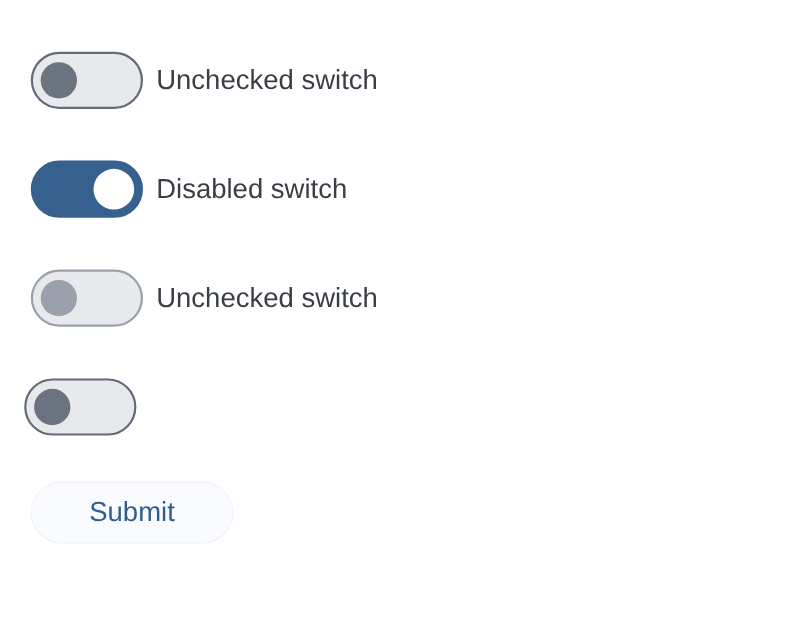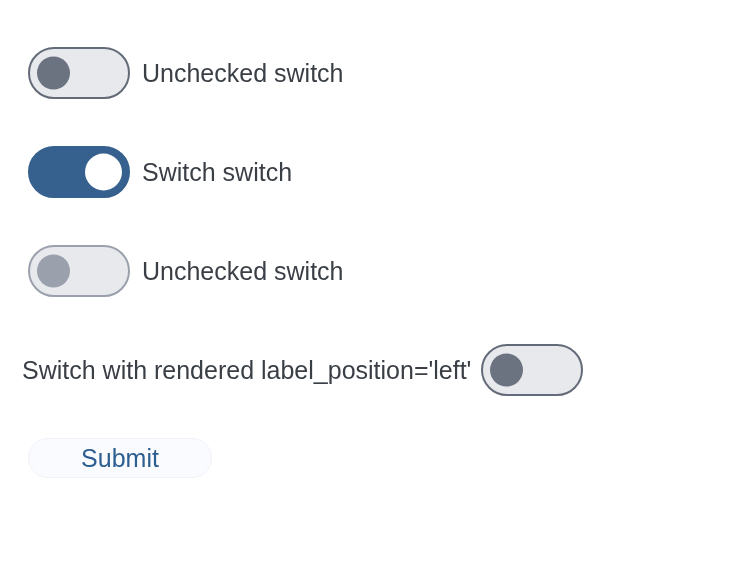--- a/index.html
+++ b/index.html
@@ -72,21 +72,21 @@
     white-space: nowrap;
   }
   .switch-label.left {
     margin-left: 0;
     margin-right: 10px;
   }
   
   .submit-btn {
     margin-top: -5px;
     width: 184px;
-    height: 40px;
+    height: 56px;
     border: 1px solid #f0f2f8;
     border-radius: 28px;
     background: var(--button-bg, #fafbfe);
     color: var(--button-text, #2c5e8f);
     font-family: "Liberation Sans", sans-serif;
     font-size: 25px;
     display: flex;
     align-items: center;
     justify-content: center;
     cursor: pointer;
@@ -101,32 +101,31 @@
     <span class="switch" role="switch" aria-checked="false">
       <span class="thumb"></span>
     </span>
     <span class="switch-label">Unchecked switch</span>
   </div>
 
   <div class="row">
     <span class="switch checked" role="switch" aria-checked="true">
       <span class="thumb"></span>
     </span>
-    <span class="switch-label">Switch switch</span>
+    <span class="switch-label">Disabled switch</span>
   </div>
 
   <div class="row">
     <span class="switch disabled" role="switch" aria-checked="false">
       <span class="thumb"></span>
     </span>
     <span class="switch-label">Unchecked switch</span>
   </div>
 
   <div class="row label-left">
-    <span class="switch-label left">Switch with rendered label_position='left'</span>
     <span class="switch" role="switch" aria-checked="false">
       <span class="thumb"></span>
     </span>
   </div>
 
   <button class="submit-btn">Submit</button>
 
 </div>
 
 </body></html>

